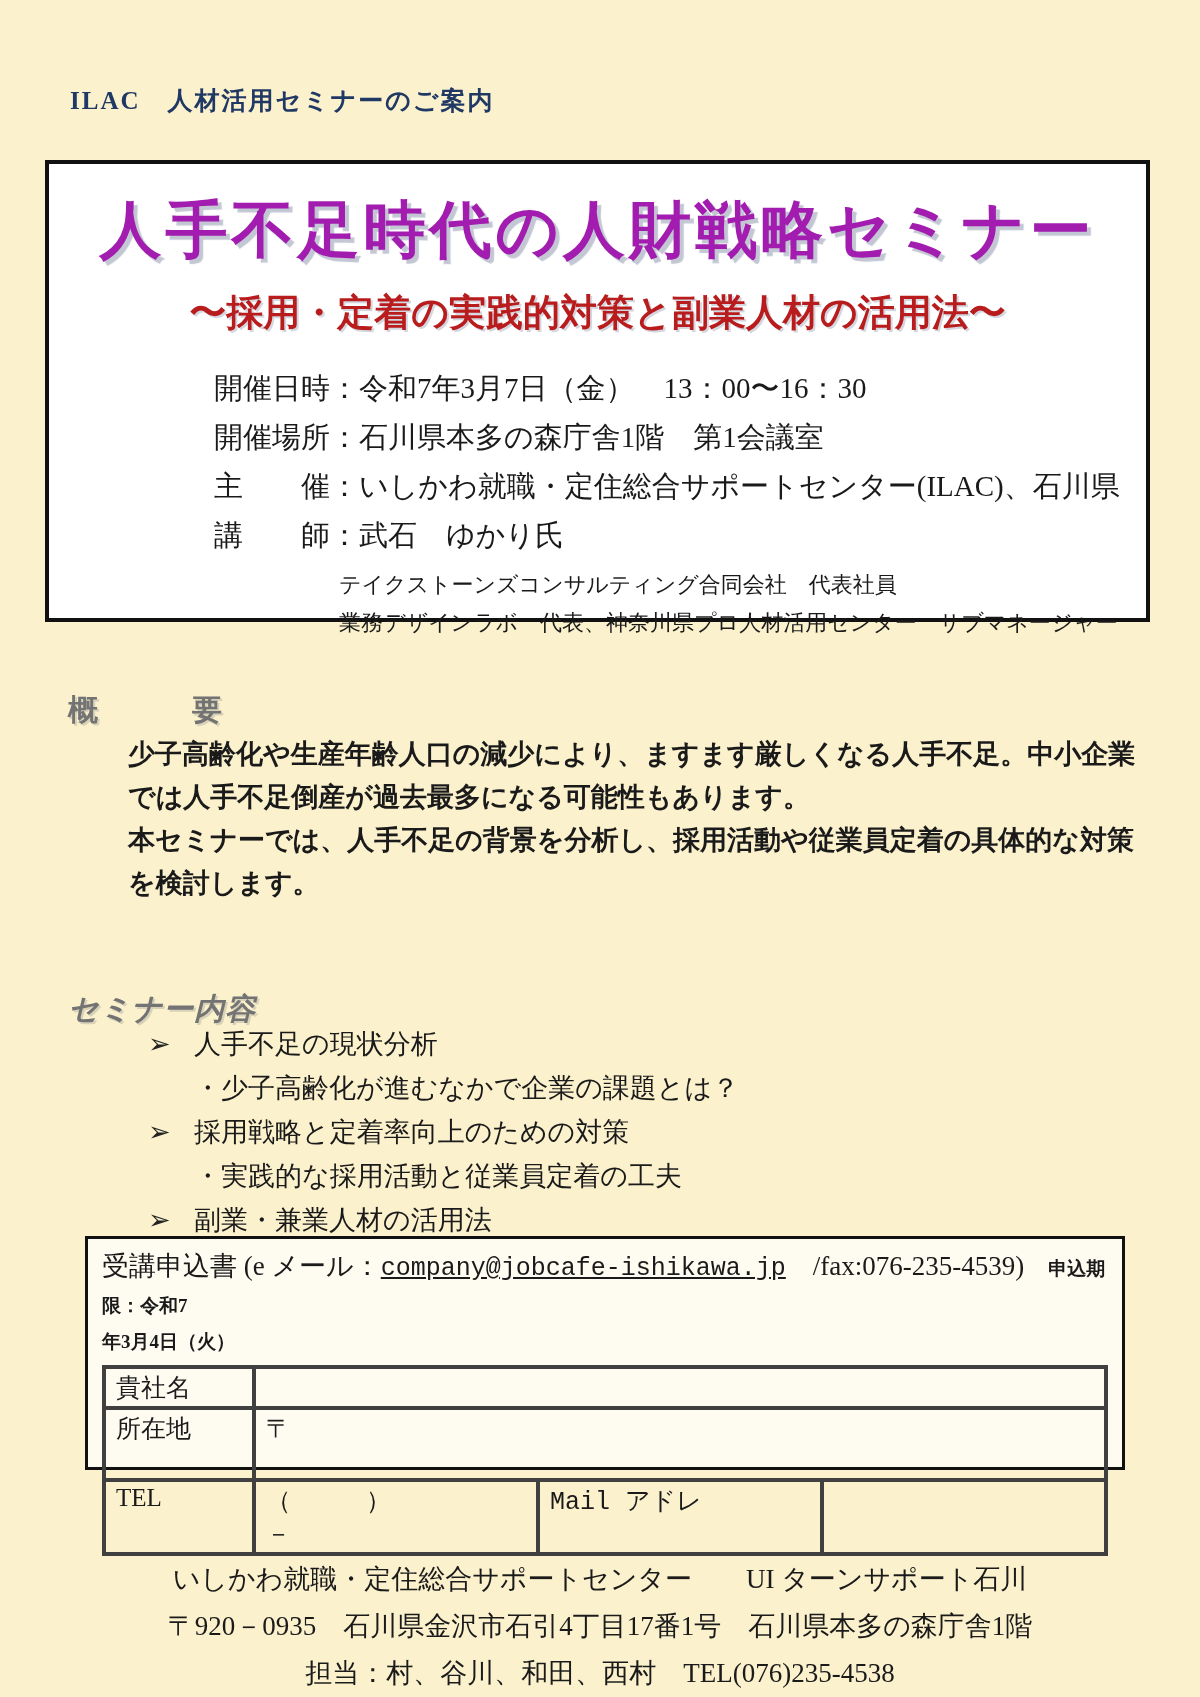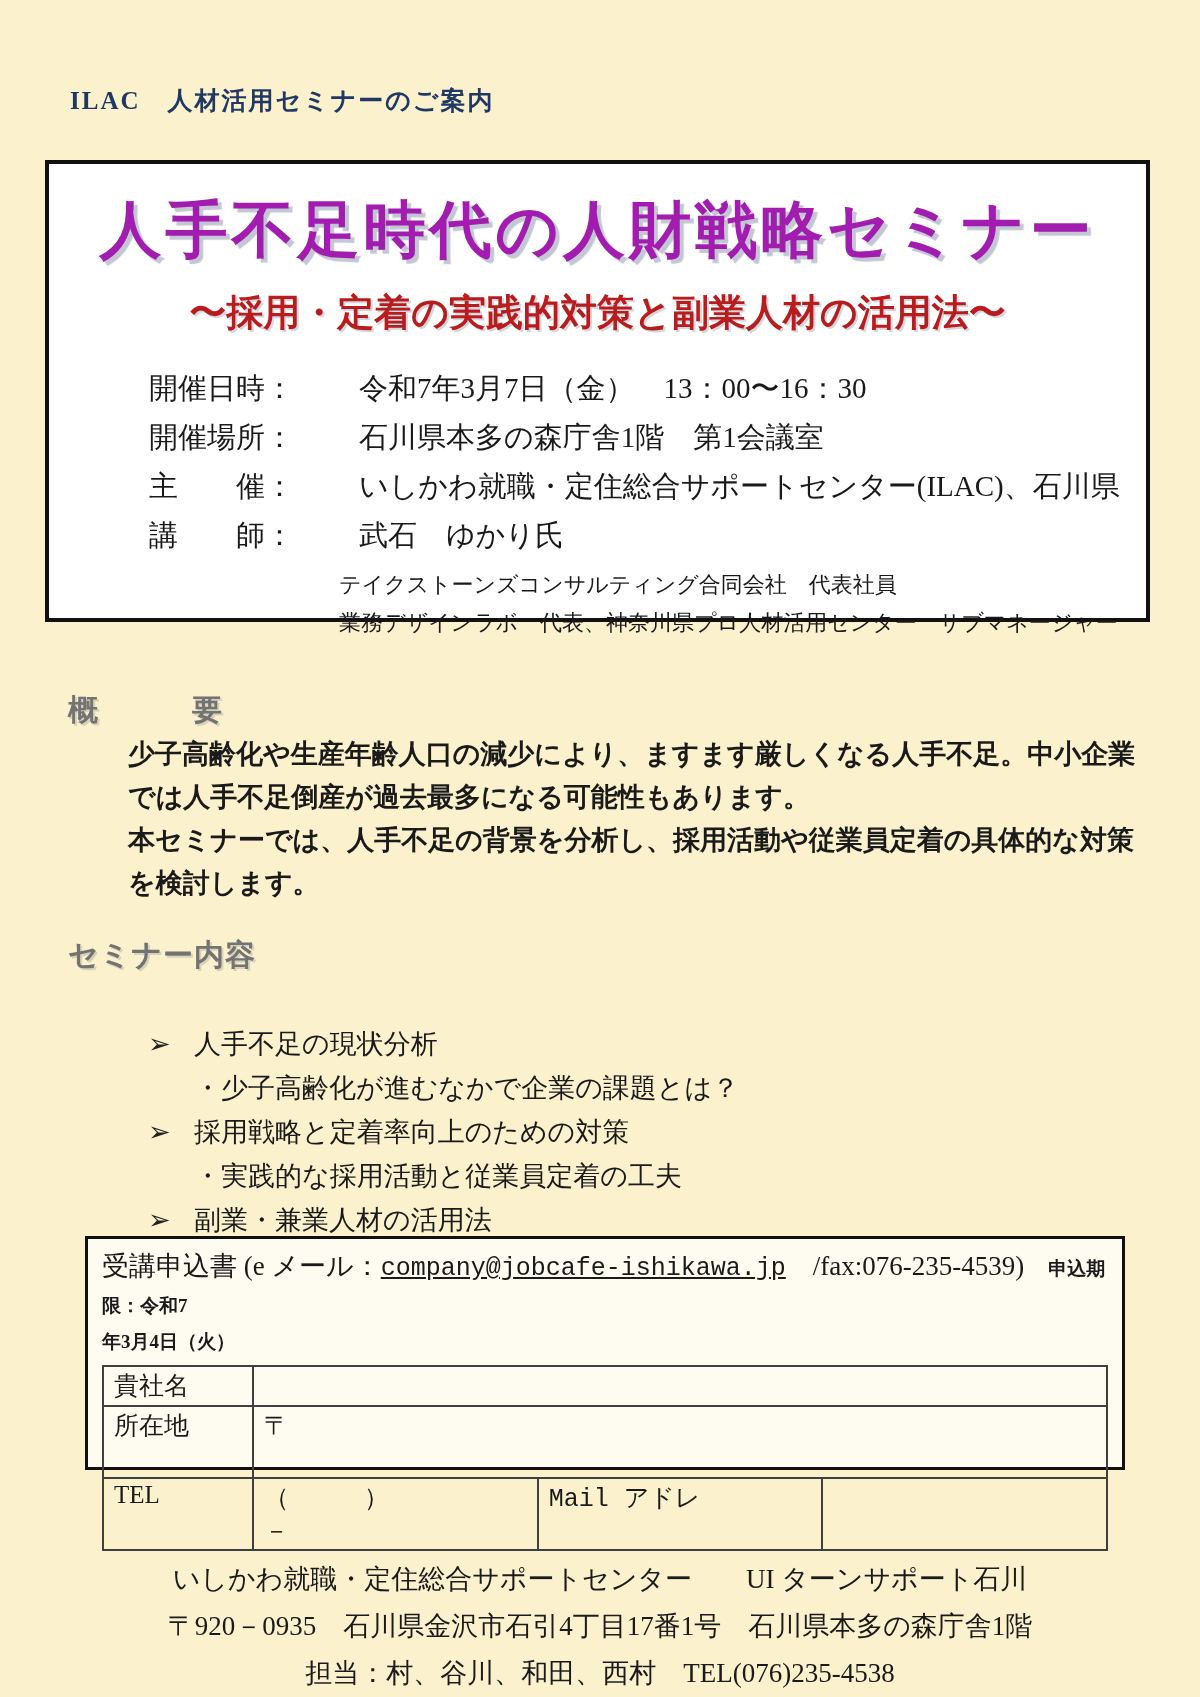--- a/index.html
+++ b/index.html
@@ -26,21 +26,21 @@
     margin-top:24px;text-align:center;
     font-size:62px;font-weight:bold;color:#a21caf;
     text-shadow:4px 4px 1px #c3c7d4;
     letter-spacing:4px;
   }
   .subtitle{
     margin-top:16px;text-align:center;
     font-size:37px;font-weight:bold;color:#b91c1c;
     text-shadow:2px 2px 0 #d4d7e0;
   }
-  .details{margin:26px 0 0 100px;}
+  .details{margin:26px 0 0 100px;text-align:right;}
   .detail-row{display:flex;font-size:29px;line-height:49px;}
   .detail-label{width:210px;flex:0 0 auto;}
   .lecturer-notes{margin:6px 0 0 290px;font-size:22px;line-height:38px;}
   
   .section-heading{
     position:absolute;left:68px;
     font-size:30px;font-weight:bold;color:#737373;
     text-shadow:2px 2px 0 #d8d2b8;
     letter-spacing:1px;
   }
@@ -68,21 +68,21 @@
     font-family:"Liberation Mono","DejaVu Sans Mono",monospace;
     text-decoration:underline;font-size:25px;
   }
   .form-deadline-1{font-size:19px;font-weight:bold;margin-left:24px;}
   .form-deadline-2{font-size:19px;font-weight:bold;margin-top:6px;}
   table.app-table{
     border-collapse:collapse;margin-top:10px;width:1006px;
     table-layout:fixed;
   }
   table.app-table td{
-    border:2px solid #404040;font-size:25px;padding:2px 10px;
+    border:4px solid #404040;font-size:25px;padding:2px 10px;
     vertical-align:top;box-sizing:border-box;
   }
   td.lbl{width:150px;}
   td.telval{width:410px;}
   td.maillbl{width:130px;font-size:17px;font-family:"Liberation Mono","DejaVu Sans Mono",monospace;white-space:nowrap;padding-top:10px;}
   tr.r1 td{height:40px;}
   tr.r2 td{height:72px;}
   tr.r3 td{height:44px;}
   
   .footer{
@@ -121,21 +121,21 @@
     <div>業務デザインラボ　代表、神奈川県プロ人材活用センター　サブマネージャー</div>
   </div>
 </div>
 
 <div class="section-heading" style="top:690px;">概　　　要</div>
 <div class="overview-text">
   <p>少子高齢化や生産年齢人口の減少により、ますます厳しくなる人手不足。中小企業では人手不足倒産が過去最多になる可能性もあります。</p>
   <p>本セミナーでは、人手不足の背景を分析し、採用活動や従業員定着の具体的な対策を検討します。</p>
 </div>
 
-<div class="section-heading" style="top:935px;">セミナー内容</div>
+<div class="section-heading" style="top:989px;font-style:italic;">セミナー内容</div>
 <div class="contents-list">
   <div class="content-item">
     <div class="item-title">
       <span class="bullet">➢</span>
       <span>人手不足の現状分析</span>
     </div>
     <div class="item-sub">・少子高齢化が進むなかで企業の課題とは？</div>
   </div>
   <div class="content-item">
     <div class="item-title">

